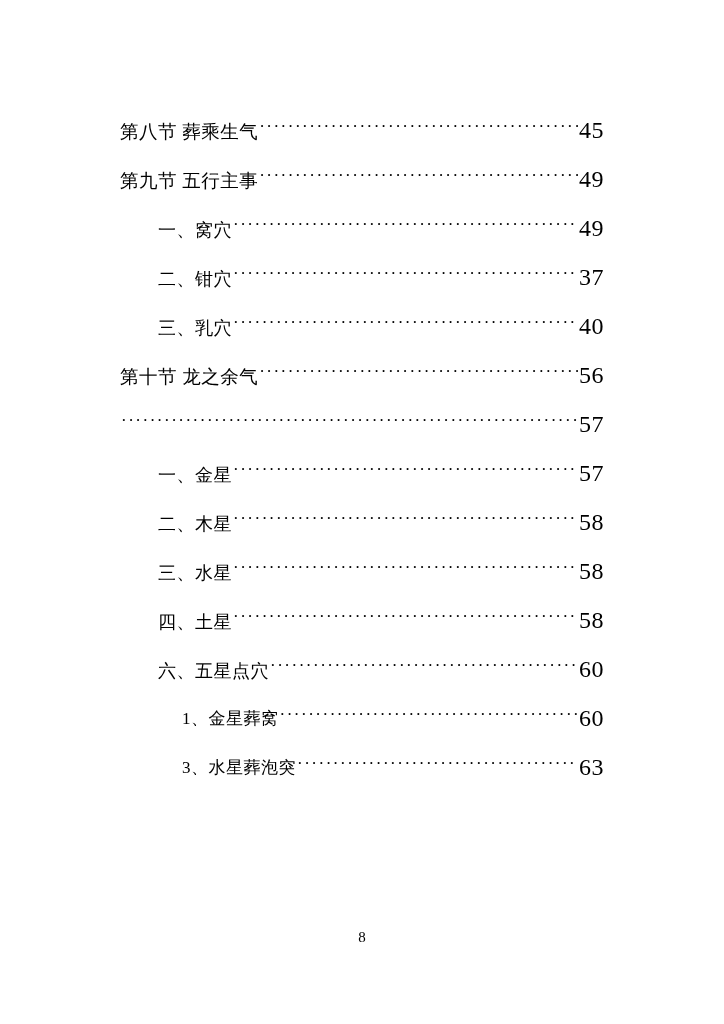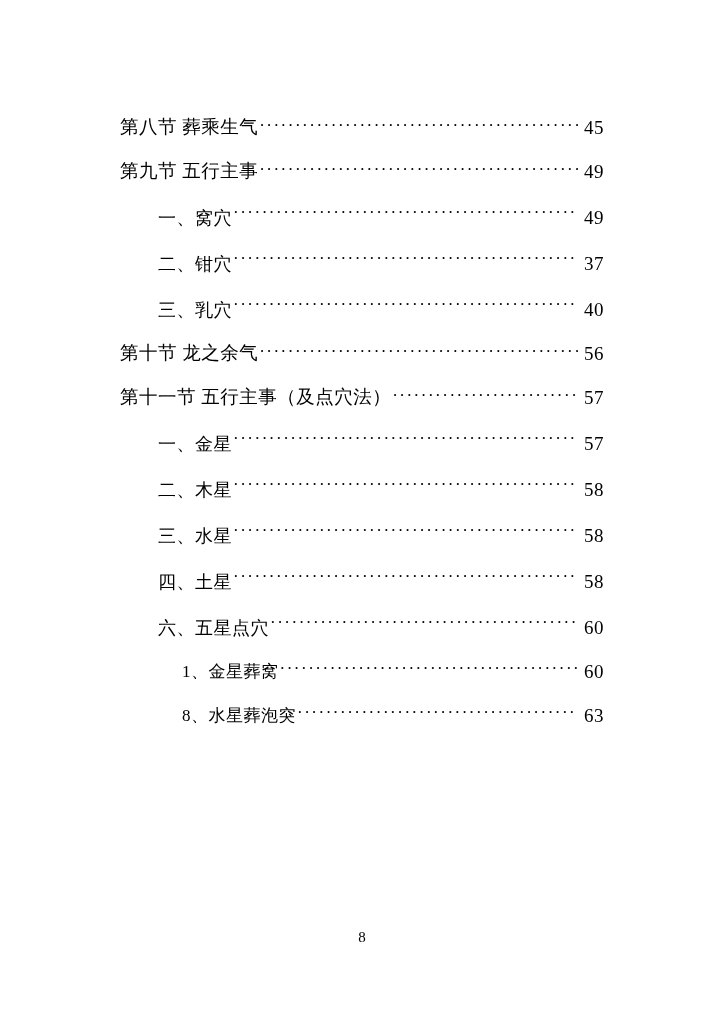--- a/index.html
+++ b/index.html
@@ -26,21 +26,21 @@
     display: block;
   }
   .toc-entry {
     display: flex;
     align-items: baseline;
     white-space: nowrap;
     font-size: 18.5px;
     line-height: 1;
     margin-bottom: 25px;
   }
-  .toc-entry.lvl-1 { padding-left: 0px; align-items: center; }
+  .toc-entry.lvl-1 { padding-left: 0px; }
   .toc-entry.lvl-2 { padding-left: 38px; font-size: 18px; }
   .toc-entry.lvl-3 { padding-left: 62px; font-size: 17px; align-items: center; }
 
   .entry-title {
     flex: 0 0 auto;
     letter-spacing: 0.5px;
   }
   .leader {
     flex: 1 1 auto;
     overflow: hidden;
@@ -56,21 +56,21 @@
     position: absolute;
     left: 0;
     bottom: 0.18em;
     white-space: nowrap;
   }
   .entry-page {
     flex: 0 0 auto;
     text-align: right;
     min-width: 26px;
     letter-spacing: 0.5px;
-    font-size: 19px;
+    font-size: 24px;
     font-family: Liberation Serif, serif;
   }
   .page-number {
     position: absolute;
     left: 0;
     right: 0;
     top: 929px;
     text-align: center;
     font-size: 15px;
     font-family: "Liberation Serif", serif;
@@ -105,21 +105,20 @@
         <span class="entry-title">三、乳穴</span>
         <span class="leader"></span>
         <span class="entry-page">40</span>
       </div>
       <div class="toc-entry lvl-1">
         <span class="entry-title">第十节  龙之余气</span>
         <span class="leader"></span>
         <span class="entry-page">56</span>
       </div>
       <div class="toc-entry lvl-1">
-        <span class="entry-title">第十一节  五行主事（及点穴法）</span>
         <span class="leader"></span>
         <span class="entry-page">57</span>
       </div>
       <div class="toc-entry lvl-2">
         <span class="entry-title">一、金星</span>
         <span class="leader"></span>
         <span class="entry-page">57</span>
       </div>
       <div class="toc-entry lvl-2">
         <span class="entry-title">二、木星</span>
@@ -140,19 +139,19 @@
         <span class="entry-title">六、五星点穴</span>
         <span class="leader"></span>
         <span class="entry-page">60</span>
       </div>
       <div class="toc-entry lvl-3">
         <span class="entry-title">1、金星葬窝</span>
         <span class="leader"></span>
         <span class="entry-page">60</span>
       </div>
       <div class="toc-entry lvl-3">
-        <span class="entry-title">8、水星葬泡突</span>
+        <span class="entry-title">3、水星葬泡突</span>
         <span class="leader"></span>
         <span class="entry-page">63</span>
       </div>
     </div>
   <div class="page-number">8</div>
 </div>
 
 </body></html>

